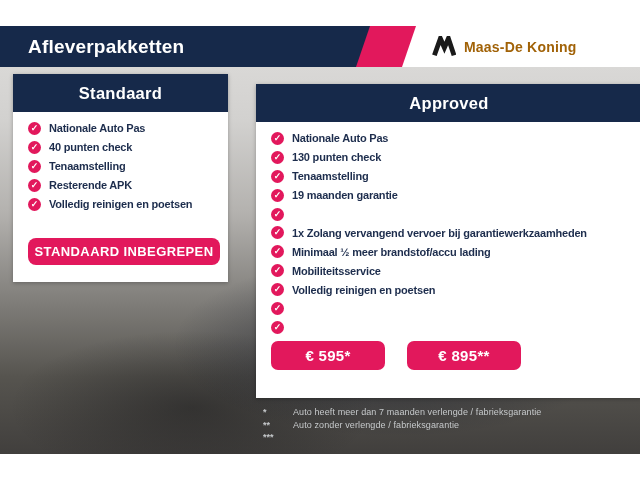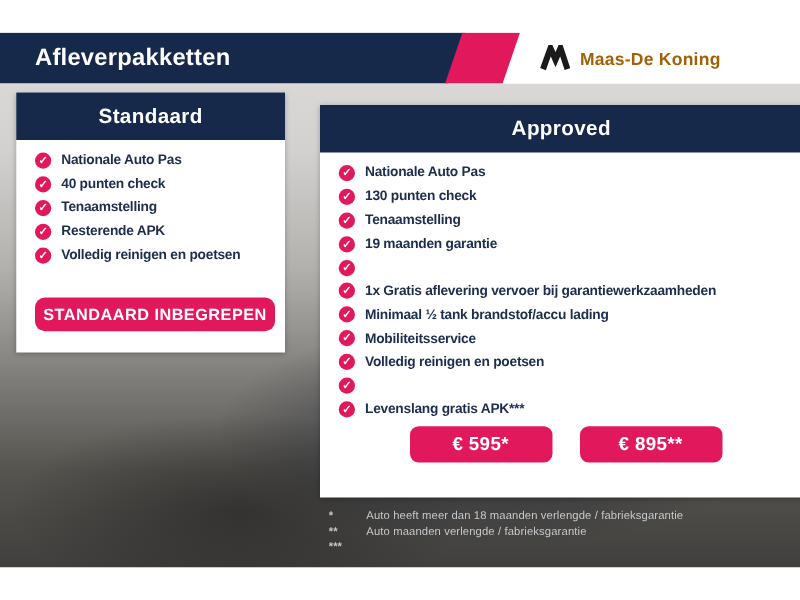--- a/index.html
+++ b/index.html
@@ -42,21 +42,21 @@
   .items{list-style:none;}
   .item{display:flex;align-items:flex-start;gap:8px;line-height:14px;margin-bottom:5px;}
   .check{flex:0 0 13px;width:13px;height:13px;border-radius:50%;background:var(--pink);
     color:#ffffff;font-size:9px;line-height:13px;text-align:center;font-weight:700;margin-top:.5px;}
   .item-text{font-size:11px;font-weight:700;color:var(--item-text);letter-spacing:-.2px;white-space:pre-line;}
 
   .badge-row{display:flex;justify-content:center;}
   .badge{margin-top:22px;width:192px;height:27px;background:var(--pink);border-radius:8px;
     color:#ffffff;font-size:13px;font-weight:700;letter-spacing:.4px;text-align:center;line-height:27px;cursor:pointer;}
 
-  .price-row{display:flex;justify-content:center;gap:22px;margin-top:7px;}
+  .price-row{display:flex;gap:22px;margin-top:7px;}
   .price{width:114px;height:29px;background:var(--pink);border-radius:7px;color:#ffffff;
     font-size:15px;font-weight:700;text-align:center;line-height:29px;letter-spacing:.3px;cursor:pointer;}
 
   
   .footnotes{position:absolute;left:263px;top:407px;width:360px;}
   .footnote{display:flex;gap:0;margin-bottom:2px;line-height:10.5px;}
   .fn-marker{flex:0 0 30px;font-size:9px;font-weight:700;color:var(--footnote);}
   .fn-text{font-size:9px;color:var(--footnote);letter-spacing:.1px;}
 
   .bottom-strip{position:absolute;left:0;top:454px;width:640px;height:26px;background:#ffffff;}
@@ -134,57 +134,56 @@
           </li>
           <li class="item">
             <span class="check">✓</span>
             <span class="item-text">19 maanden garantie</span>
           </li>
           <li class="item">
             <span class="check">✓</span>
           </li>
           <li class="item">
             <span class="check">✓</span>
-            <span class="item-text">1x Gratis aflevering vervoer bij garantiewerkzaamheden</span>
+            <span class="item-text">1x Zolang vervangend vervoer bij garantiewerkzaamheden</span>
           </li>
           <li class="item">
             <span class="check">✓</span>
-            <span class="item-text">Minimaal ½ tank brandstof/accu lading</span>
+            <span class="item-text">Minimaal ½ meer brandstof/accu lading</span>
           </li>
           <li class="item">
             <span class="check">✓</span>
             <span class="item-text">Mobiliteitsservice</span>
           </li>
           <li class="item">
             <span class="check">✓</span>
             <span class="item-text">Volledig reinigen en poetsen</span>
           </li>
           <li class="item">
             <span class="check">✓</span>
           </li>
           <li class="item">
             <span class="check">✓</span>
-            <span class="item-text">Levenslang gratis APK***</span>
           </li>
         </ul>
       <div class="price-row">
         <div class="price">€ 595*</div>
         <div class="price">€ 895**</div>
       </div>
     </div>
   </section>
 
   <div class="footnotes">
       <div class="footnote">
         <span class="fn-marker">*</span>
-        <span class="fn-text">Auto heeft meer dan 18 maanden verlengde / fabrieksgarantie</span>
+        <span class="fn-text">Auto heeft meer dan 7 maanden verlengde / fabrieksgarantie</span>
       </div>
       <div class="footnote">
         <span class="fn-marker">**</span>
-        <span class="fn-text">Auto maanden verlengde / fabrieksgarantie</span>
+        <span class="fn-text">Auto zonder verlengde / fabrieksgarantie</span>
       </div>
       <div class="footnote">
         <span class="fn-marker">***</span>
       </div>
     </div>
 
   <div class="bottom-strip"></div>
 
 </div>
 

